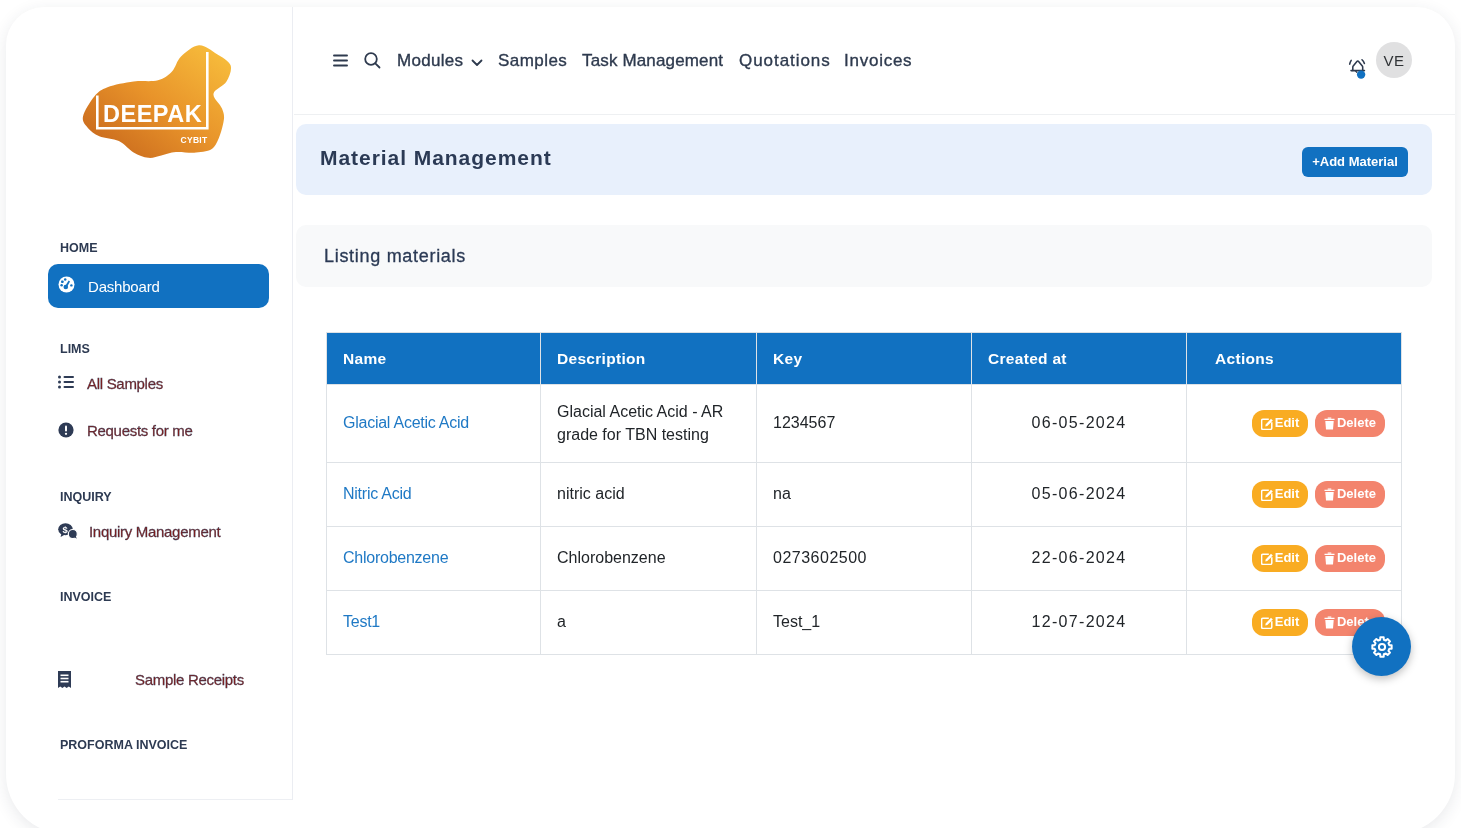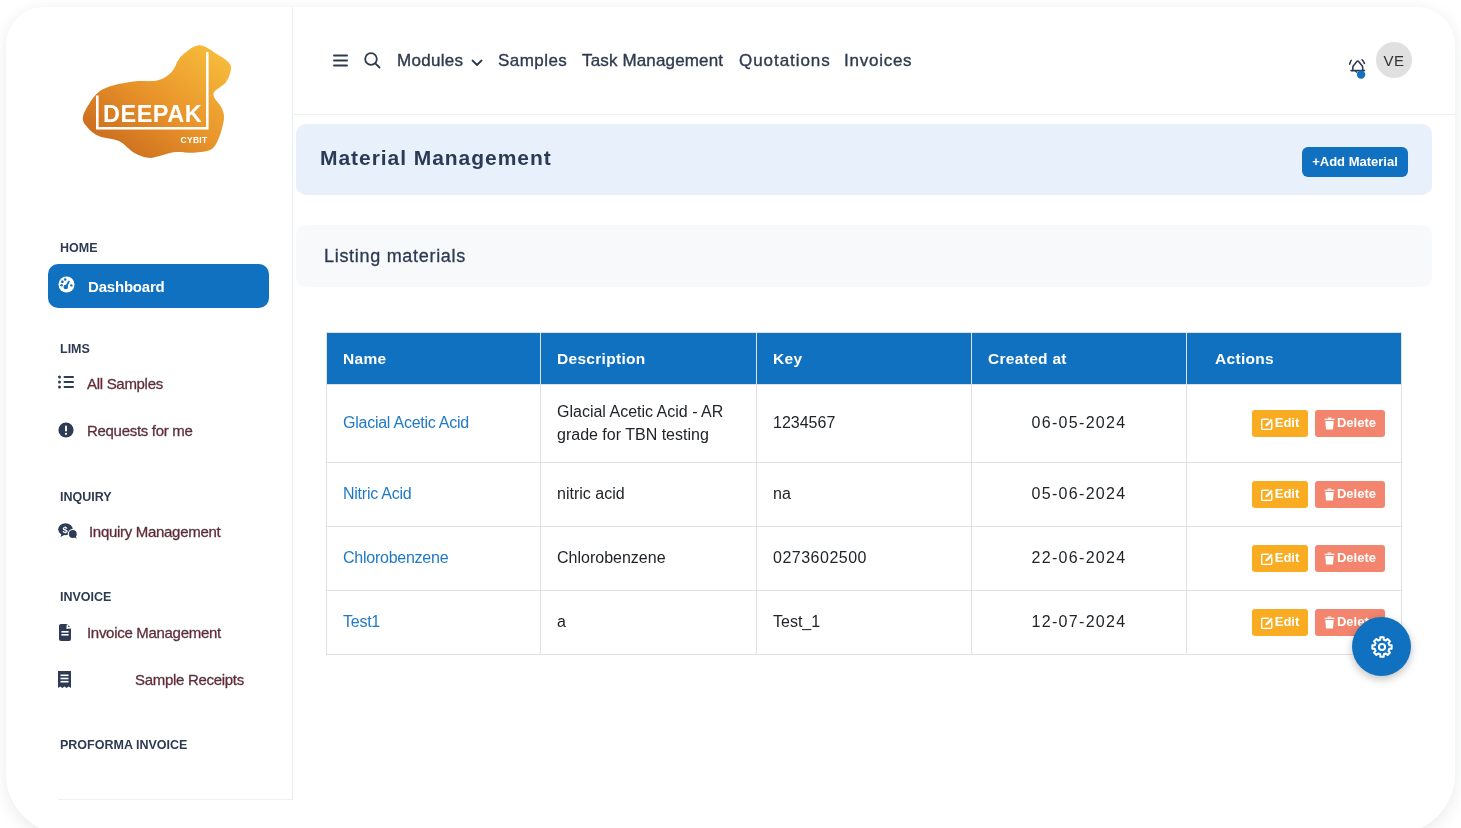--- a/index.html
+++ b/index.html
@@ -12,41 +12,41 @@
 .abs { position:absolute; }
 
 #sidebar { position:absolute; left:0; top:0; width:287px; height:793px; border-right:1px solid #ebedf2; }
 #sidebar .footline { position:absolute; left:52px; right:0; bottom:0; height:1px; background:#edeff3; }
 .slabel { position:absolute; left:54px; font-size:12.5px; font-weight:bold; color:#2d3a52; letter-spacing:0px; }
 .sitem { position:absolute; left:52px; width:220px; height:24px; display:flex; color:#7f1d1d; font-size:15px; letter-spacing:-0.3px; -webkit-text-stroke:0.3px #33415c; }
 .sitem .ic { width:22px; display:flex; justify-content:flex-start; }
 .sitem .tx { margin-left:7px; }
 #dashitem { position:absolute; left:42px; top:257px; width:221px; height:44px; background:#1171c1; border-radius:10px; display:flex; align-items:center; color:#fff; font-size:15px; letter-spacing:-0.2px; }
 #dashitem .ic { margin-left:10px; }
-#dashitem .tx { margin-left:13px;font-weight:bold; }
+#dashitem .tx { margin-left:13px; }
 
 #navbar { position:absolute; left:288px; top:0; right:0; height:108px; border-bottom:1px solid #eef0f2; }
 .navtx { position:absolute; top:44px; height:20px; line-height:20px; font-size:17px; font-weight:500; color:#2e3a4e; -webkit-text-stroke:0.35px #2e3a4e; }
 
 #blueband { position:absolute; left:290px; top:117px; width:1136px; height:71px; background:#e8f0fc; border-radius:10px; }
 #title { position:absolute; left:314px; top:139px; font-size:21px; font-weight:bold; color:#2b3a55; letter-spacing:0.95px; }
 #addbtn { position:absolute; left:1296px; top:140px; width:106px; height:30px; background:#1171c1; border-radius:6px; color:#fff; font-size:13px; font-weight:bold; text-align:center; line-height:30px; }
 #grayband { position:absolute; left:290px; top:218px; width:1136px; height:62px; background:#f8f9fa; border-radius:10px; }
 #listing { position:absolute; left:318px; top:239px; font-size:18px; font-weight:500; color:#2b3a55; letter-spacing:0.7px; -webkit-text-stroke:0.3px #2b3a55; }
 
 #tbl { position:absolute; left:320px; top:325px; width:1076px; border-collapse:collapse; font-size:16px; color:#212529; }
 #tbl th, #tbl td { border:1px solid #dee2e6; vertical-align:middle; text-align:left; padding:8px 16px; }
 #tbl th { background:#1171c1; color:#fff; font-size:15.5px; font-weight:bold; height:52px; letter-spacing:0.3px; }
 #tbl td { height:64px; line-height:22.5px; }
 #tbl td.date { letter-spacing:1.3px;text-align:center; }
 #tbl td.key { letter-spacing:0.5px; }
 #tbl tr.r1 td { height:78px; }
 #tbl td.act { padding-right:16px; }
 a.lnk { color:#1f79c5; text-decoration:none; letter-spacing:-0.25px; }
-.btn { display:inline-flex; align-items:center; justify-content:center; height:27px; border-radius:3px; color:#fff; font-size:13px; font-weight:bold; vertical-align:middle; }
+.btn { display:inline-flex; align-items:center; justify-content:center; height:27px; border-radius:12px; color:#fff; font-size:13px; font-weight:bold; vertical-align:middle; }
 .btn-edit { width:56px; background:#f9ac22; }
 .btn-del  { width:70px; background:#f3846d; margin-left:7px; }
 .btn svg { margin-right:2px; }
 .actwrap { display:flex; justify-content:flex-end; align-items:center; }
 
 #fab { position:absolute; left:1346px; top:610px; width:59px; height:59px; border-radius:50%; background:#1171c1; display:flex; align-items:center; justify-content:center; box-shadow:0 3px 8px rgba(0,0,0,0.25); }
 
 #avatar { position:absolute; left:1370px; top:35px; width:36px; height:36px; border-radius:50%; background:#e0e0e1; color:#2f3235; font-size:15px; display:flex; align-items:center; justify-content:center; letter-spacing:0.5px; }
 </style>
 </head>
@@ -121,32 +121,20 @@
           <path d="M3.5,10 L2.6,14 L7,11.5 Z" fill="#2e3b55"></path>
           <text x="4.4" y="9.6" font-size="9.4" font-weight="bold" fill="#fff" font-family="Liberation Sans, sans-serif">$</text>
           <circle cx="14.8" cy="11" r="4.5" fill="#2e3b55" stroke="#fff" stroke-width="1.2"></circle>
           <path d="M16.5,14.2 L18.8,15.8 L17.6,12.8 Z" fill="#2e3b55"></path>
         </svg>
       </span>
       <span class="tx" style="margin-left:9px;">Inquiry Management</span>
     </div>
 
     <div class="slabel" style="top:583px;">INVOICE</div>
-    <div class="sitem" style="top:617px;">
-      <span class="ic">
-        <svg width="14" height="17" viewBox="0 0 14 17">
-          <path d="M1,2 a2,2 0 0 1 2,-2 H9 L13,4 V15 a2,2 0 0 1 -2,2 H3 a2,2 0 0 1 -2,-2 Z" fill="#2e3b55"></path>
-          <rect x="3.4" y="7" width="7.2" height="1.6" fill="#fff"></rect>
-          <rect x="3.4" y="10" width="7.2" height="1.6" fill="#fff"></rect>
-          <rect x="8.6" y="0.6" width="1.6" height="4" fill="#fff"></rect>
-          <rect x="8.6" y="3" width="4.5" height="1.6" fill="#fff"></rect>
-        </svg>
-      </span>
-      <span class="tx">Invoice Management</span>
-    </div>
     <div class="sitem" style="top:664px;gap:48px;">
       <span class="ic">
         <svg width="13" height="17" viewBox="0 0 13 17">
           <path d="M0,0 H13 V17 L10.8,15.5 8.6,17 6.5,15.5 4.4,17 2.2,15.5 0,17 Z" fill="#2e3b55"></path>
           <rect x="2.5" y="3.5" width="8" height="1.6" fill="#fff"></rect>
           <rect x="2.5" y="6.7" width="8" height="1.6" fill="#fff"></rect>
           <rect x="2.5" y="9.9" width="8" height="1.6" fill="#fff"></rect>
         </svg>
       </span>
       <span class="tx">Sample Receipts</span>

